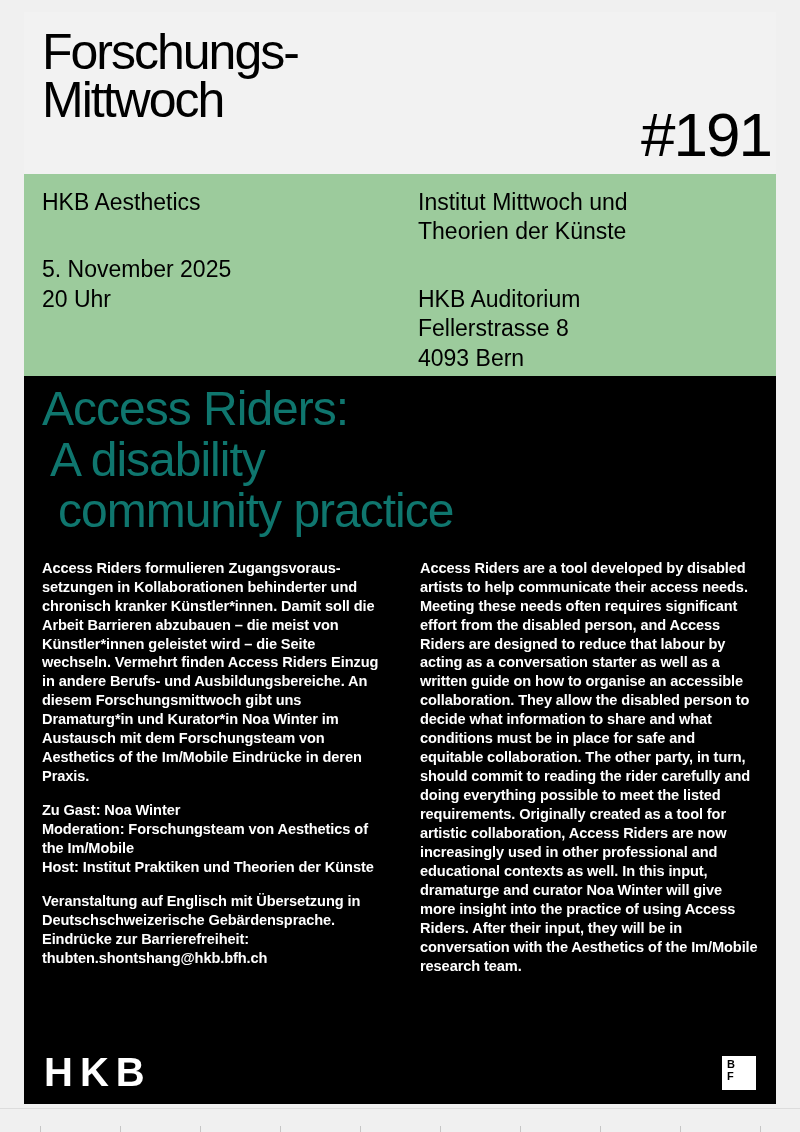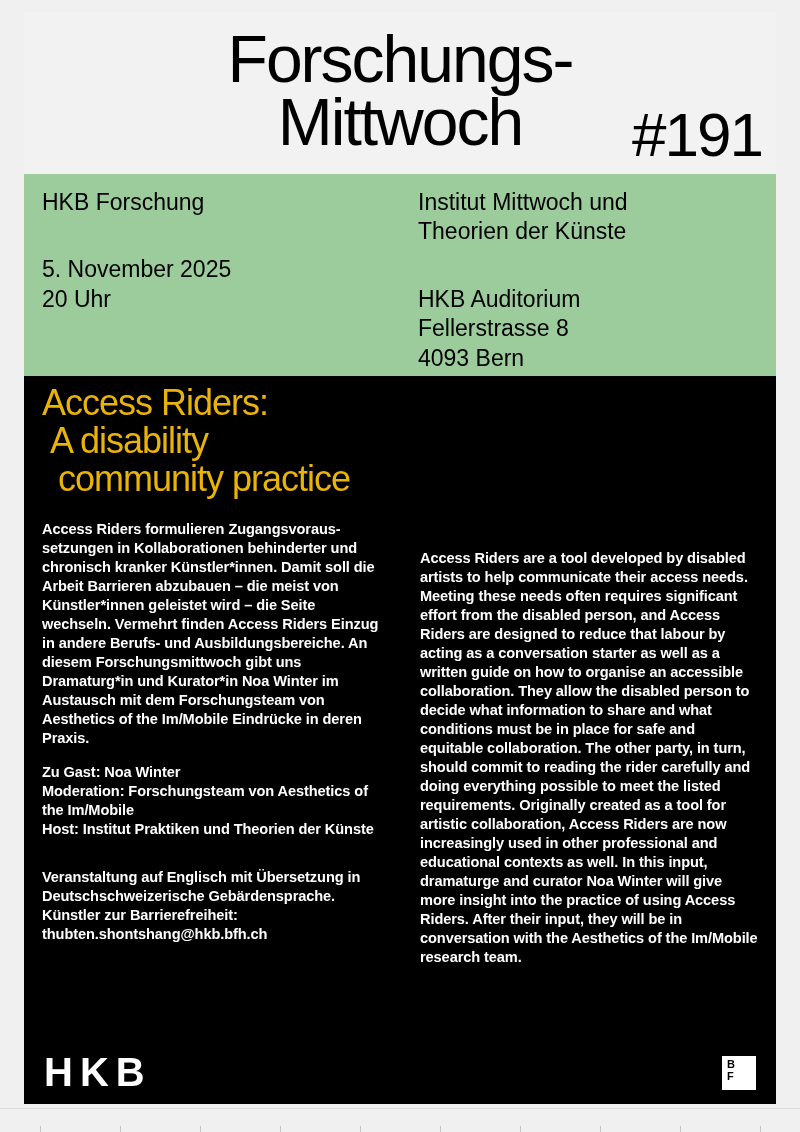--- a/index.html
+++ b/index.html
@@ -21,31 +21,30 @@
   }
 
   
   .header {
     background: #f2f2f2;
     padding: 16px 18px 6px 18px;
     position: relative;
     height: 162px;
   }
   .title-main {
-    font-size: 66px;
+    font-size: 50px;
     line-height: 0.96;
     font-weight: 400;
     letter-spacing: -2px;
     color: #000;
     font-family: "Liberation Sans", sans-serif;
-    text-align: center;
   }
   .issue {
     position: absolute;
-    right: 14px;
+    right: 5px;
     bottom: 8px;
     font-size: 62px;
     line-height: 1;
     letter-spacing: -2px;
     color: #000;
   }
 
   
   .infoband {
     background: #9ccb9c;
@@ -63,22 +62,22 @@
   .gap { height: 38px; }
 
   
   .main {
     background: #000;
     padding: 8px 18px 0 18px;
     height: 728px;
     position: relative;
   }
   .headline {
-    color: #eab308;
-    font-size: 36px;
+    color: #0f766e;
+    font-size: 48px;
     line-height: 1.06;
     letter-spacing: -1px;
     font-weight: 400;
   }
   .headline .l2 { padding-left: 8px; }
   .headline .l3 { padding-left: 16px; }
 
   .columns {
     display: flex;
     margin-top: 22px;
@@ -86,21 +85,21 @@
   }
   .textcol {
     width: 50%;
     color: #fff;
     font-size: 14.6px;
     line-height: 1.30;
     font-weight: bold;
     letter-spacing: -0.1px;
   }
   .textcol p { margin-bottom: 15px; }
-  .textcol p:last-child { margin-bottom: 0; margin-top: 29px; }
+  .textcol p:last-child { margin-bottom: 0; }
 
   
   .footer {
     position: absolute;
     left: 0; right: 0; bottom: 0;
     height: 66px;
   }
   .hkb-logo {
     position: absolute;
     left: 20px;
@@ -161,21 +160,21 @@
   <div class="header">
     <div class="title-main">
       <div>Forschungs-</div>
       <div>Mittwoch</div>
     </div>
     <div class="issue">#191</div>
   </div>
 
   <div class="infoband">
     <div class="col left">
-      <div class="info-line">HKB Forschung</div>
+      <div class="info-line">HKB Aesthetics</div>
       <div class="gap"></div>
       <div class="info-line">5. November 2025</div>
       <div class="info-line">20 Uhr</div>
     </div>
     <div class="col right">
       <div class="info-line">Institut Mittwoch und</div>
       <div class="info-line">Theorien der Künste</div>
       <div class="gap"></div>
       <div class="info-line">HKB Auditorium</div>
       <div class="info-line">Fellerstrasse 8</div>
@@ -193,21 +192,21 @@
     <div class="columns">
       <div class="textcol">
         <p>Access Riders formulieren Zugangsvoraus­setzungen in Kollaborationen behinderter und chronisch kranker Künstler*innen. Damit soll die Arbeit Barrieren abzubauen – die meist von Künstler*innen geleistet wird – die Seite wechseln. Vermehrt finden Access Riders Ein­zug in andere Berufs- und Ausbildungsbe­reiche. An diesem Forschungsmittwoch gibt uns Dramaturg*in und Kurator*in Noa Winter im Austausch mit dem Forschungsteam von Aesthetics of the Im/Mobile Eindrücke in deren Praxis.</p>
         <p>
           <span>Zu Gast: Noa Winter</span><br>
           <span>Moderation: Forschungsteam von Aesthetics of the Im/Mobile</span><br>
           <span>Host: Institut Praktiken und Theorien der Künste</span>
         </p>
         <p>
           <span>Veranstaltung auf Englisch mit Übersetzung in Deutschschweizerische Gebärdensprache.</span><br>
-          <span>Künstler zur Barrierefreiheit:</span><br>
+          <span>Eindrücke zur Barrierefreiheit:</span><br>
           <span>thubten.shontshang@hkb.bfh.ch</span>
         </p>
       </div>
       <div class="textcol">
         <p>Access Riders are a tool developed by disabled artists to help communicate their access needs. Meeting these needs often re­quires significant effort from the disabled per­son, and Access Riders are designed to reduce that labour by acting as a conversation starter as well as a written guide on how to organise an accessible collaboration. They allow the disabled person to decide what information to share and what conditions must be in place for safe and equitable collaboration. The other party, in turn, should commit to reading the rider carefully and doing everything possible to meet the listed requirements. Originally created as a tool for artistic collaboration, Access Riders are now increasingly used in other professional and educational contexts as well. In this input, dramaturge and curator Noa Winter will give more insight into the practice of using Access Riders. After their input, they will be in conversation with the Aesthetics of the Im/Mobile research team.</p>
       </div>
     </div>
 
     <div class="footer">
       <div class="hkb-logo">

